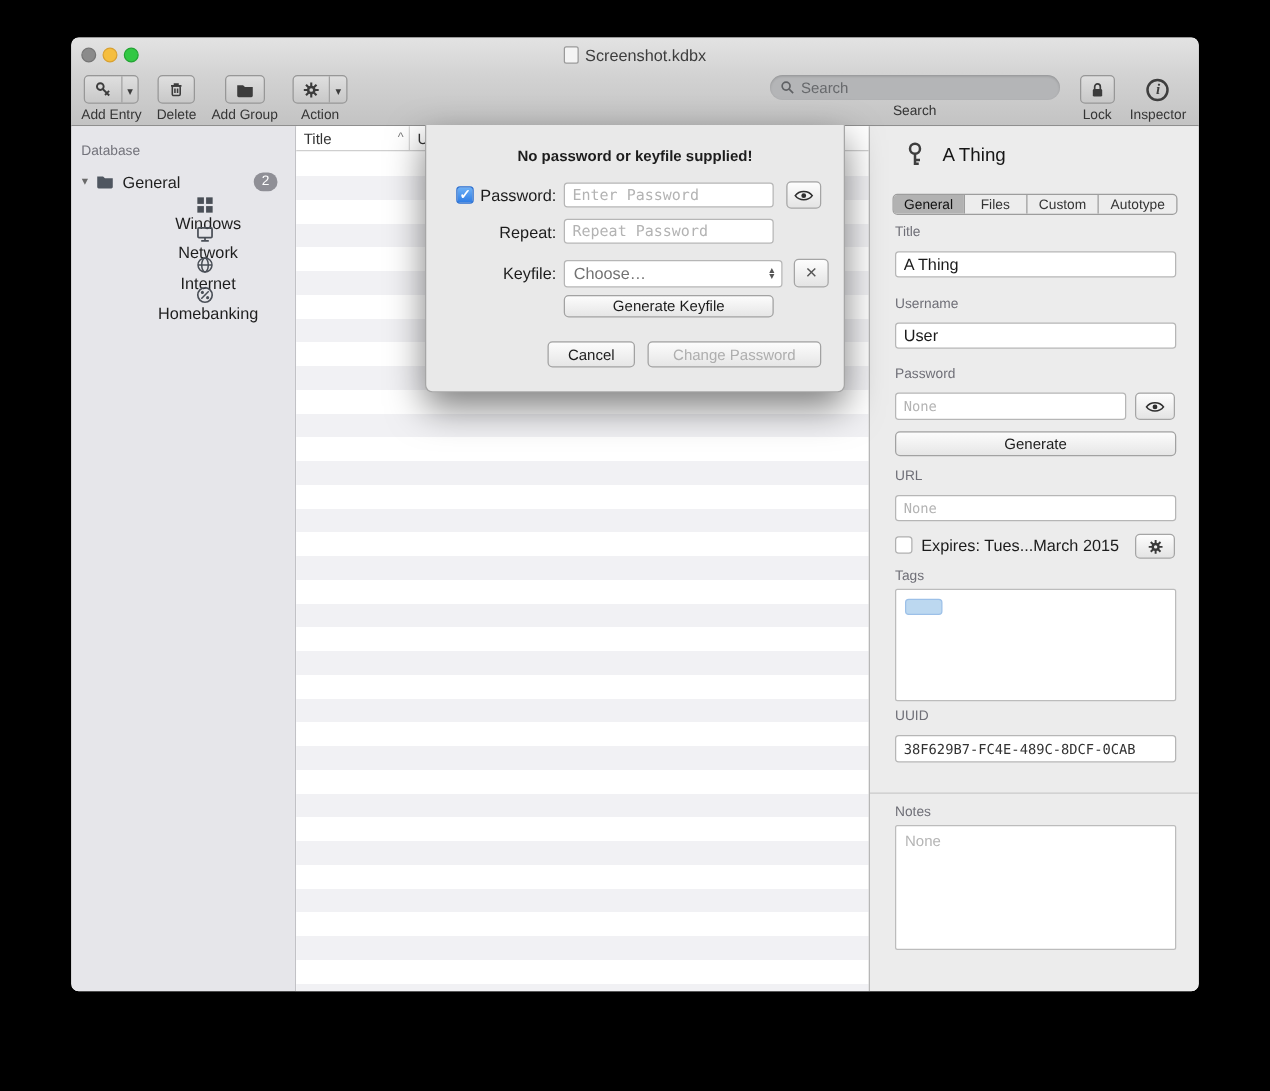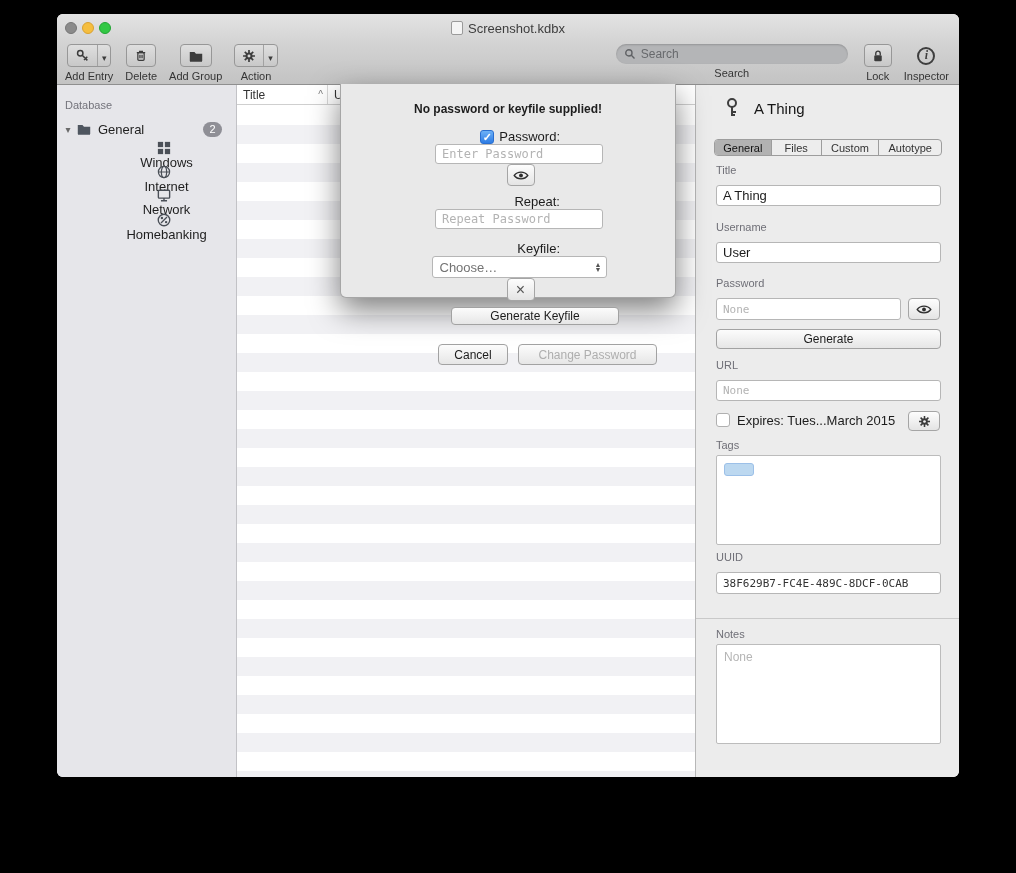--- a/index.html
+++ b/index.html
@@ -1,19 +1,19 @@
 <!DOCTYPE html>
 <html><head>
 <meta charset="utf-8">
 <style>
   * { margin:0; padding:0; box-sizing:border-box; }
   html,body { width:1016px; height:873px; background:#000; overflow:hidden;
               font-family:"Liberation Sans", sans-serif; }
 
-  .window { position:absolute; left:57px; top:14px; width:902px; height:763px;
+  .window { position:absolute; left:57px; top:30px; width:902px; height:763px;
             border-radius:6px; overflow:hidden; background:#fff;
             box-shadow:0 22px 60px rgba(0,0,0,.65); }
 
   
   .chrome { position:absolute; top:0; left:0; right:0; height:71px;
             background:linear-gradient(#e3e3e3, #d2d2d2 45%, #c3c3c3);
             border-bottom:1px solid #8f8f8f; }
   .titlebar { height:28px; position:relative; display:flex; align-items:center; justify-content:center; }
   .tl { position:absolute; top:8px; width:12px; height:12px; border-radius:50%; }
   .tl.close { left:8px;  background:#8b8b8b; border:1px solid #767676; }
@@ -65,21 +65,21 @@
   .col-title .caret { color:#777; font-size:10px; }
   .col-u { padding-left:6px; }
   .rows { position:absolute; top:21px; bottom:0; left:0; right:0;
           background:repeating-linear-gradient(to bottom, #ffffff 0 19px, #f1f1f4 19px 38px); }
 
   
   .sheet { position:absolute; left:283px; top:70px; width:336px; height:214px; z-index:50;
            background:#e9e9e9; border:1px solid #a6a6a6; border-top:none; border-radius:0 0 6px 6px;
            box-shadow:0 12px 30px rgba(0,0,0,.5); padding-top:18px; }
   .msg { text-align:center; font-size:12px; font-weight:bold; color:#1d1d1d; }
-  .drow { display:flex; align-items:center; padding-left:16px; margin-top:8px;flex-direction:column; }
+  .drow { display:flex; align-items:center; padding-left:16px; margin-top:8px; }
   .dlabelcell { width:88px; display:flex; align-items:center; justify-content:flex-end; gap:5px;
                 font-size:13px; color:#1c1c1c; }
   .checkbox { width:14px; height:14px; border-radius:3px; flex:0 0 auto; }
   .checkbox.checked { background:linear-gradient(#6db1f7,#2e7ce4); border:1px solid #2a6fd1;
                       color:#fff; font-size:11px; line-height:12px; text-align:center; font-weight:bold; }
   .checkbox.checked::after { content:"✓"; }
   .checkbox.empty { background:#fff; border:1px solid #b0b0b0; }
   .dfield { width:168px; height:20px; margin-left:6px; border:1px solid #b6b6b6; border-radius:3px;
             background:#fff; padding:0 6px; font:12px "DejaVu Sans Mono", monospace; color:#333; outline:none; }
   .dfield::placeholder { color:#b3b3b3; }
@@ -265,38 +265,38 @@
               <rect x="9" y="1" width="6" height="6"></rect>
             <rect x="1" y="9" width="6" height="6"></rect>
               <rect x="9" y="9" width="6" height="6"></rect>
           </svg>
         </span>
         <span>Windows</span>
       </div>
 
       <div class="sb-row sb-child">
         <span class="sb-icon">
+          <svg width="14" height="13" viewBox="0 0 16 15" fill="none" stroke="#4a4f57" stroke-width="1.6">
+            <rect x="1.5" y="1.5" width="13" height="9" rx="1"></rect>
+              <line x1="8" y1="10.5" x2="8" y2="13"></line>
+              <line x1="4.5" y1="13.5" x2="11.5" y2="13.5"></line>
+          </svg>
+        </span>
+        <span>Network</span>
+      </div>
+
+      <div class="sb-row sb-child">
+        <span class="sb-icon">
           <svg width="14" height="14" viewBox="0 0 16 16" fill="none" stroke="#4a4f57" stroke-width="1.4">
             <circle cx="8" cy="8" r="6.4"></circle>
               <ellipse cx="8" cy="8" rx="3" ry="6.4"></ellipse>
               <line x1="1.6" y1="8" x2="14.4" y2="8"></line>
           </svg>
         </span>
         <span>Internet</span>
-      </div>
-
-      <div class="sb-row sb-child">
-        <span class="sb-icon">
-          <svg width="14" height="13" viewBox="0 0 16 15" fill="none" stroke="#4a4f57" stroke-width="1.6">
-            <rect x="1.5" y="1.5" width="13" height="9" rx="1"></rect>
-              <line x1="8" y1="10.5" x2="8" y2="13"></line>
-              <line x1="4.5" y1="13.5" x2="11.5" y2="13.5"></line>
-          </svg>
-        </span>
-        <span>Network</span>
       </div>
 
 
       <div class="sb-row sb-child">
         <span class="sb-icon">
           <svg width="14" height="14" viewBox="0 0 16 16">
             <circle cx="8" cy="8" r="6.6" fill="none" stroke="#4a4f57" stroke-width="1.5"></circle>
             <circle cx="5.6" cy="5.6" r="1.4" fill="#4a4f57"></circle>
               <circle cx="10.4" cy="10.4" r="1.4" fill="#4a4f57"></circle>
             <line x1="4.6" y1="11.4" x2="11.4" y2="4.6" stroke="#4a4f57" stroke-width="1.4"></line>

